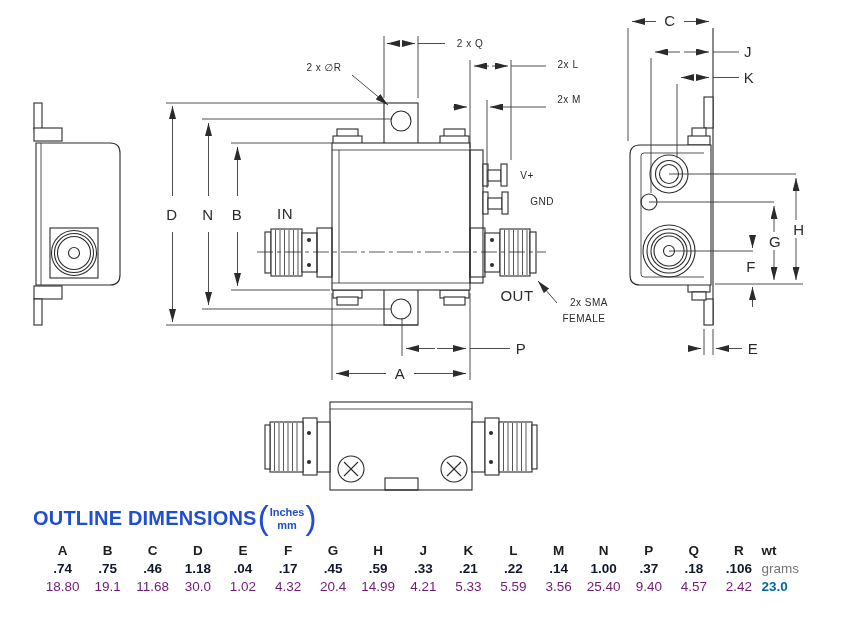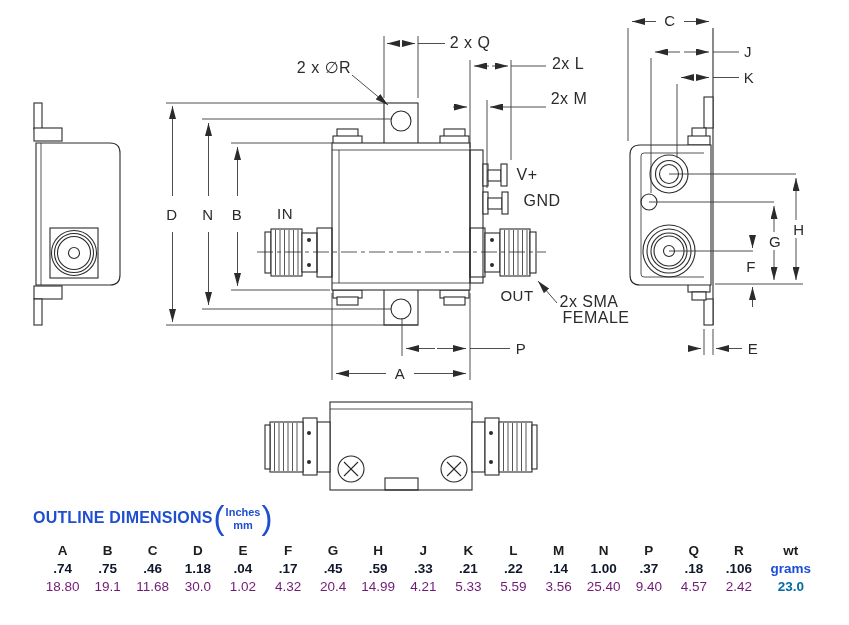--- a/index.html
+++ b/index.html
@@ -6,33 +6,33 @@
   #stage{position:relative;width:849px;height:625px;background:#ffffff;overflow:hidden;
          font-family:"Liberation Sans", sans-serif;}
   svg{position:absolute;left:0;top:0;}
   .outline{fill:#ffffff;stroke:#2b2b2b;stroke-width:1.1;}
   .nofill{fill:none;stroke:#2b2b2b;stroke-width:1.1;}
   .thin{fill:none;stroke:#2b2b2b;stroke-width:0.8;}
   .dim{fill:none;stroke:#3a3a3a;stroke-width:0.9;}
   .dot{fill:#2b2b2b;stroke:none;}
   .dlabel{position:absolute;transform:translate(-50%,-50%);font-size:15px;color:#2b2b2b;
           white-space:nowrap;letter-spacing:0.5px;}
-  .dlabel.small{font-size:16px;}
+  .dlabel.small{font-size:10px;}
   #title-row{position:absolute;left:33px;top:503px;display:flex;align-items:center;color:#1f4ed0;}
-  #title-text{font-size:16px;font-weight:bold;letter-spacing:0.2px;}
+  #title-text{font-size:20px;font-weight:bold;letter-spacing:0.2px;}
   .paren{font-size:33px;font-weight:400;line-height:30px;margin:0 1px;}
   #units-stack{display:flex;flex-direction:column;align-items:center;line-height:13px;
                font-weight:bold;font-size:11px;margin-top:2px;}
   #dim-table{position:absolute;left:40px;top:542px;width:784px;display:flex;}
   .col{flex:1;text-align:center;line-height:18px;font-size:13.5px;}
-  .col.wt{flex:1.3;text-align:center;padding-right:4px;}
+  .col.wt{flex:1.3;text-align:left;padding-right:4px;}
   .th{font-weight:bold;color:#1d1d1d;}
   .tin{font-weight:bold;color:#0f172a;}
   .tmm{font-weight:normal;color:#701a75;}
-  .col.wt .tin{font-weight:bold;color:#1d4ed8;}
+  .col.wt .tin{font-weight:normal;color:#737373;}
   .col.wt .tmm{font-weight:bold;color:#0369a1;}
 </style>
 </head>
 <body>
 
 <div id="stage">
 
 <svg width="849" height="500" viewBox="0 0 849 500">
   <defs>
     <marker id="ah" markerWidth="13" markerHeight="7" refX="13" refY="3.5" orient="auto" markerUnits="userSpaceOnUse">
@@ -271,21 +271,21 @@
 <span class="dlabel" style="left:237px;top:214px">B</span>
 <span class="dlabel" style="left:285px;top:213px">IN</span>
 <span class="dlabel small" style="left:470px;top:43px">2 x Q</span>
 <span class="dlabel small" style="left:324px;top:67px">2 x ∅R</span>
 <span class="dlabel small" style="left:568px;top:64px">2x L</span>
 <span class="dlabel small" style="left:569px;top:99px">2x M</span>
 <span class="dlabel small" style="left:527px;top:175px">V+</span>
 <span class="dlabel small" style="left:542px;top:201px">GND</span>
 <span class="dlabel" style="left:517px;top:295px">OUT</span>
 <span class="dlabel small" style="left:589px;top:302px">2x SMA</span>
-<span class="dlabel small" style="left:596px;top:318px">FEMALE</span>
+<span class="dlabel small" style="left:584px;top:318px">FEMALE</span>
 <span class="dlabel" style="left:521px;top:348px">P</span>
 <span class="dlabel" style="left:400px;top:373px">A</span>
 <span class="dlabel" style="left:670px;top:20px">C</span>
 <span class="dlabel" style="left:748px;top:51px">J</span>
 <span class="dlabel" style="left:749px;top:77px">K</span>
 <span class="dlabel" style="left:799px;top:229px">H</span>
 <span class="dlabel" style="left:775px;top:241px">G</span>
 <span class="dlabel" style="left:751px;top:266px">F</span>
 <span class="dlabel" style="left:753px;top:348px">E</span>
 

